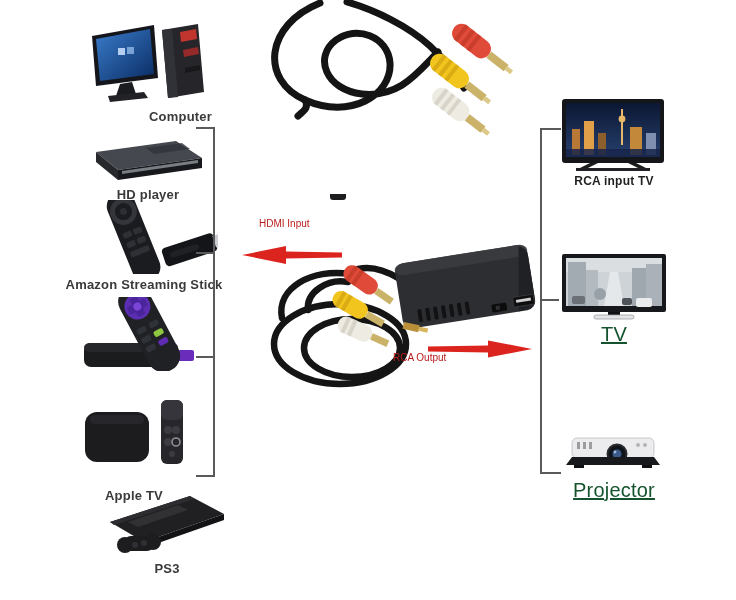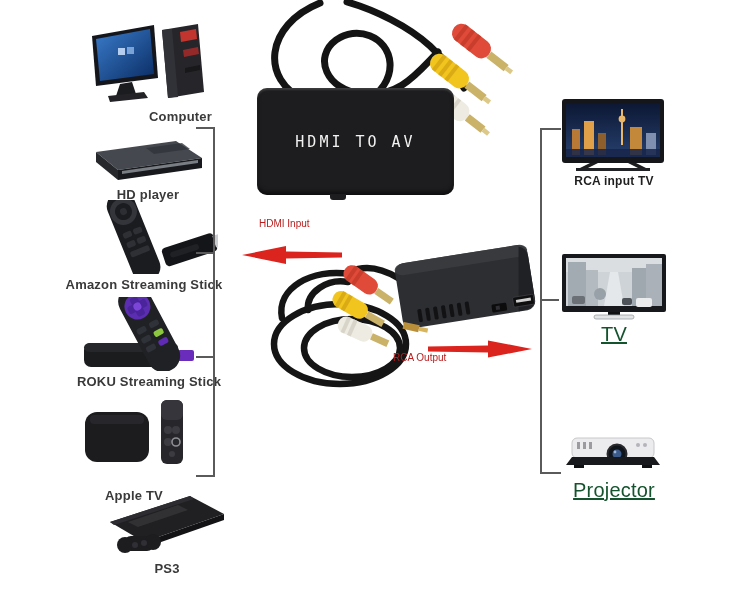--- a/index.html
+++ b/index.html
@@ -96,21 +96,20 @@
         <rect x="60.5" y="2" width="20" height="8" rx="2" fill="#4a249a"></rect>
         <circle cx="70.5" cy="6" r="4" fill="#7b45d8"></circle>
         <rect x="58" y="26" width="10" height="6" rx="2" fill="#303239"></rect>
         <rect x="72" y="26" width="10" height="6" rx="2" fill="#303239"></rect>
         <rect x="58" y="36" width="10" height="6" rx="2" fill="#303239"></rect>
         <rect x="72" y="36" width="10" height="6" rx="2" fill="#8dc63f"></rect>
         <rect x="58" y="46" width="10" height="6" rx="2" fill="#303239"></rect>
         <rect x="72" y="46" width="10" height="6" rx="2" fill="#5f2ab4"></rect>
       </g>
     </svg>
-    <div class="dev-label">ROKU Streaming Stick</div>
   </div>
 
   <div class="device" style="left:75px;top:398px;width:118px;gap:17px;">
     <svg width="118" height="70" viewBox="0 0 118 70">
       <rect x="10" y="14" width="64" height="50" rx="12" fill="#1c1c1f"></rect>
       <rect x="15" y="17" width="54" height="9" rx="4" fill="#2b2b30" opacity=".7"></rect>
       <rect x="86" y="2" width="22" height="64" rx="6" fill="#27272b"></rect>
       <rect x="86" y="2" width="22" height="20" rx="6" fill="#35353b"></rect>
       <circle cx="93" cy="32" r="4" fill="#3b3b41"></circle>
       <circle cx="101" cy="32" r="4" fill="#3b3b41"></circle>
@@ -175,23 +174,20 @@
     <g transform="translate(190,84) rotate(38)">
       <rect x="0" y="0" width="42" height="19" rx="9" fill="#eeebe2"></rect>
       <rect x="7" y="0" width="4" height="19" fill="#d6d2c6" opacity=".9"></rect>
       <rect x="15" y="0" width="4" height="19" fill="#d6d2c6" opacity=".9"></rect>
       <rect x="23" y="0" width="4" height="19" fill="#d6d2c6" opacity=".9"></rect>
       <rect x="42" y="5.5" width="20" height="8" fill="#cbb269"></rect>
       <rect x="62" y="7.2" width="7" height="4.6" fill="#dcc887"></rect>
     </g>
   </svg>
 
-  <div class="converter-box">
-    <span>HDMI TO AV</span>
-  </div>
   <div class="converter-notch"></div>
 
   <div class="red-label" style="left:259px;top:218px;">HDMI Input</div>
   <svg class="abs" style="left:242px;top:245px;" width="100" height="20" viewBox="0 0 100 20">
     <polygon points="0,10 44,1 44,6.5 100,7.5 100,12.5 44,13.5 44,19" fill="#dc241e"></polygon>
   </svg>
 
   <svg class="abs" style="left:248px;top:226px;" width="300" height="172" viewBox="0 0 300 172">
     <g fill="none" stroke="#151515" stroke-width="6.5" stroke-linecap="round">
       <ellipse cx="92" cy="118" rx="66" ry="40"></ellipse>

